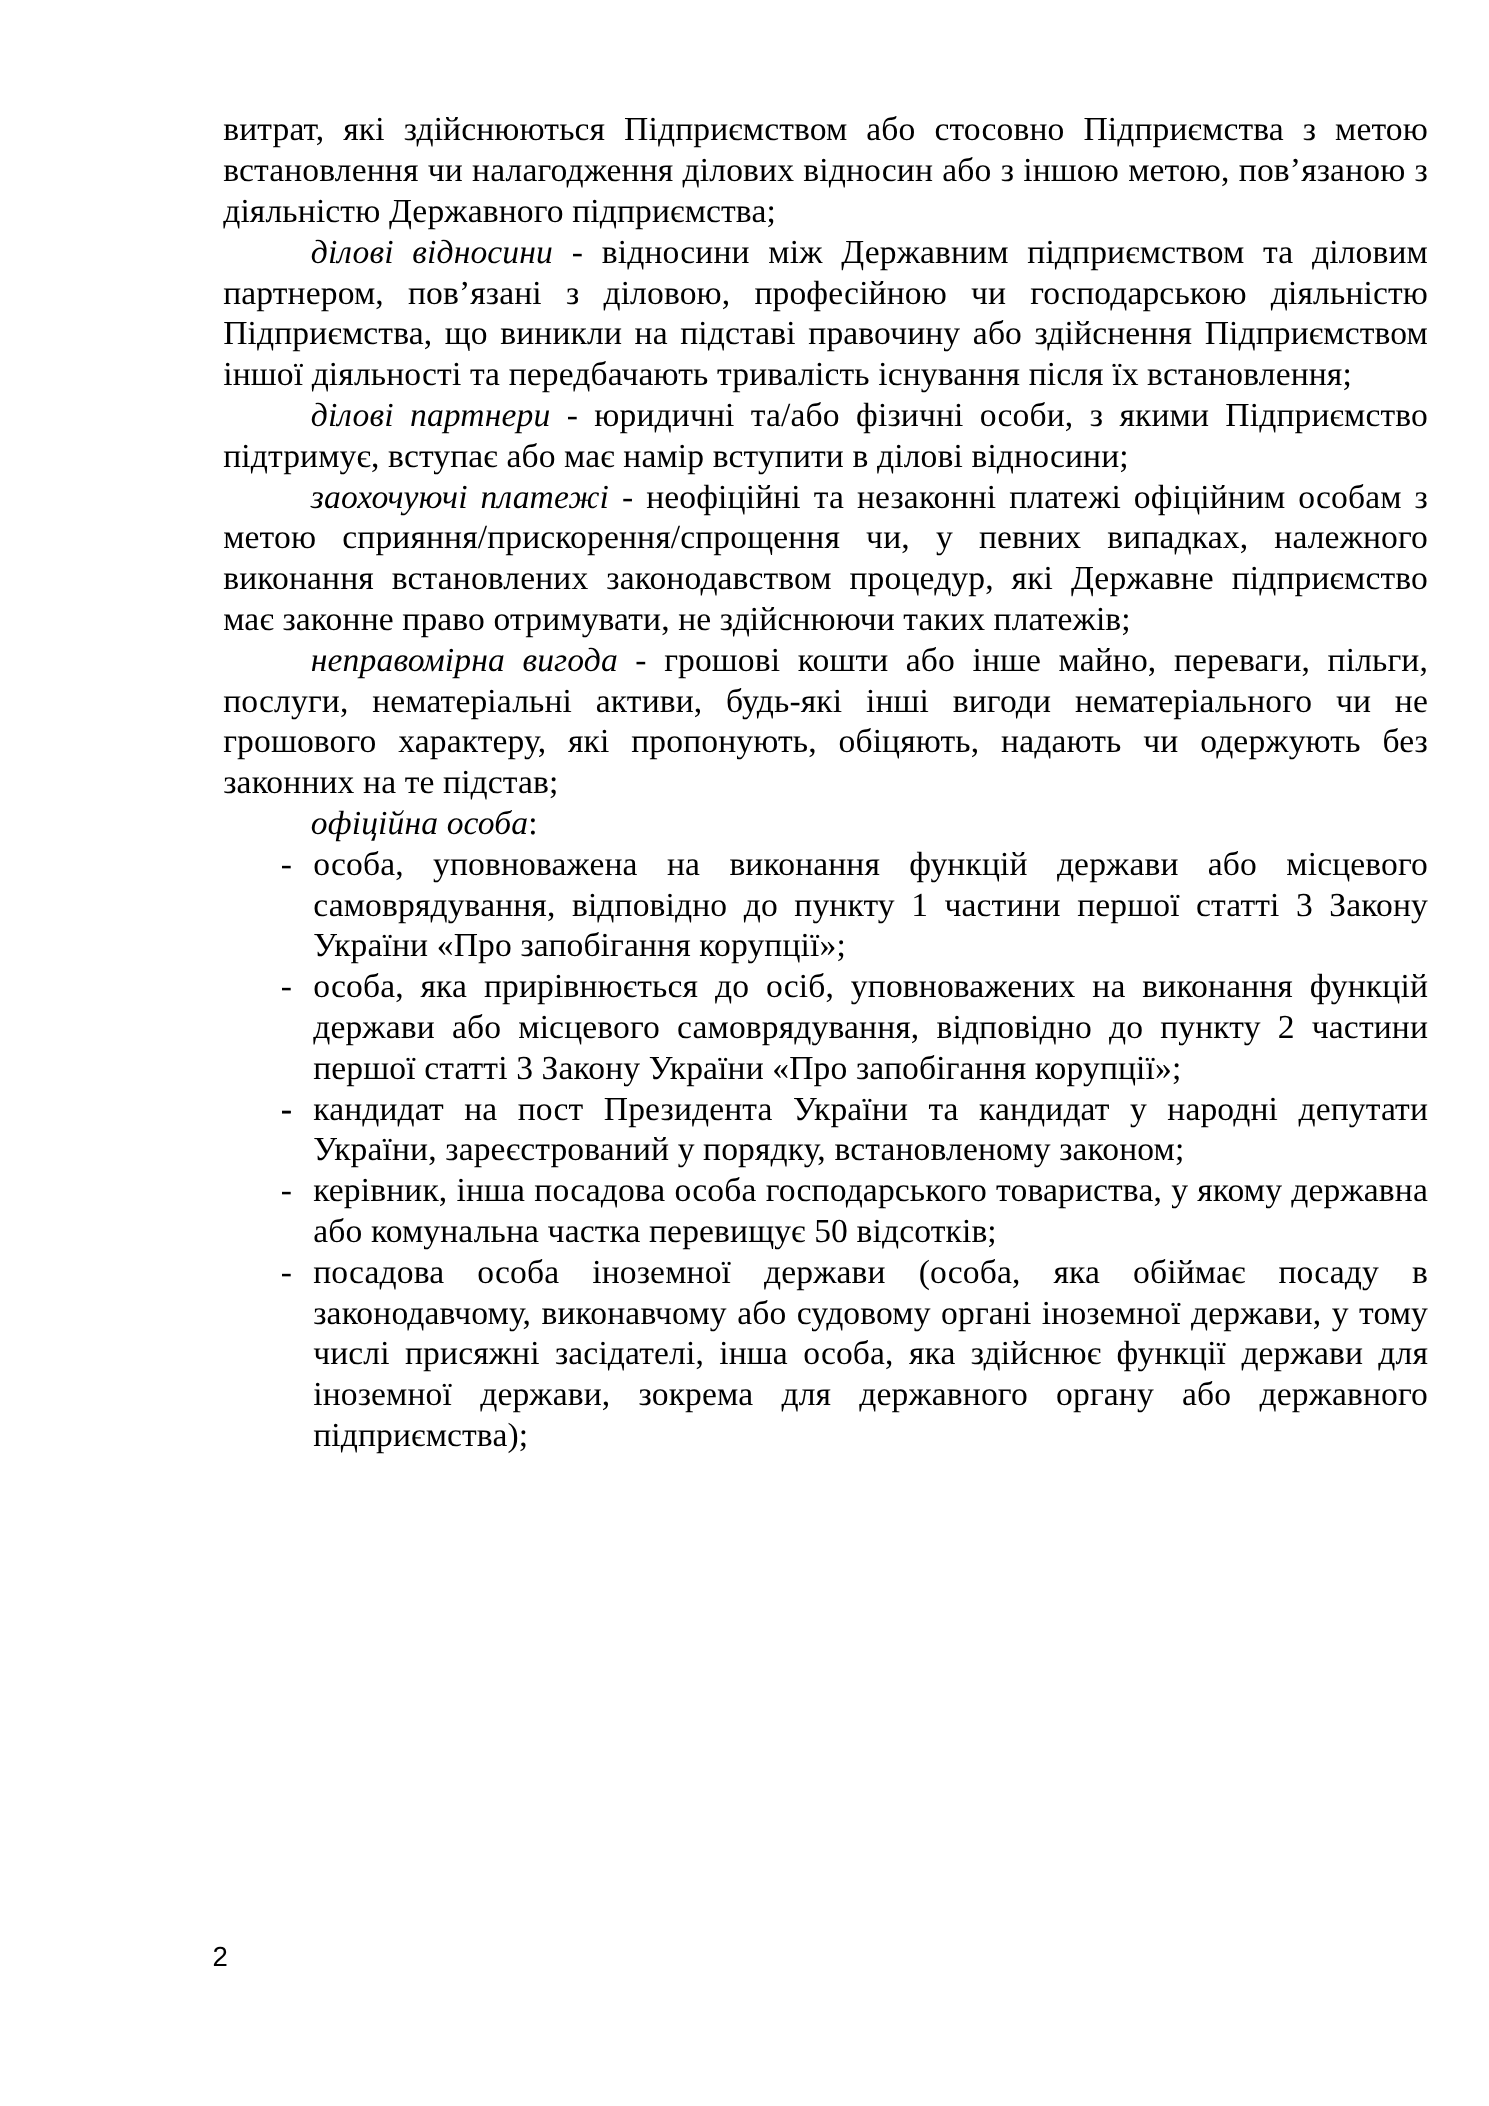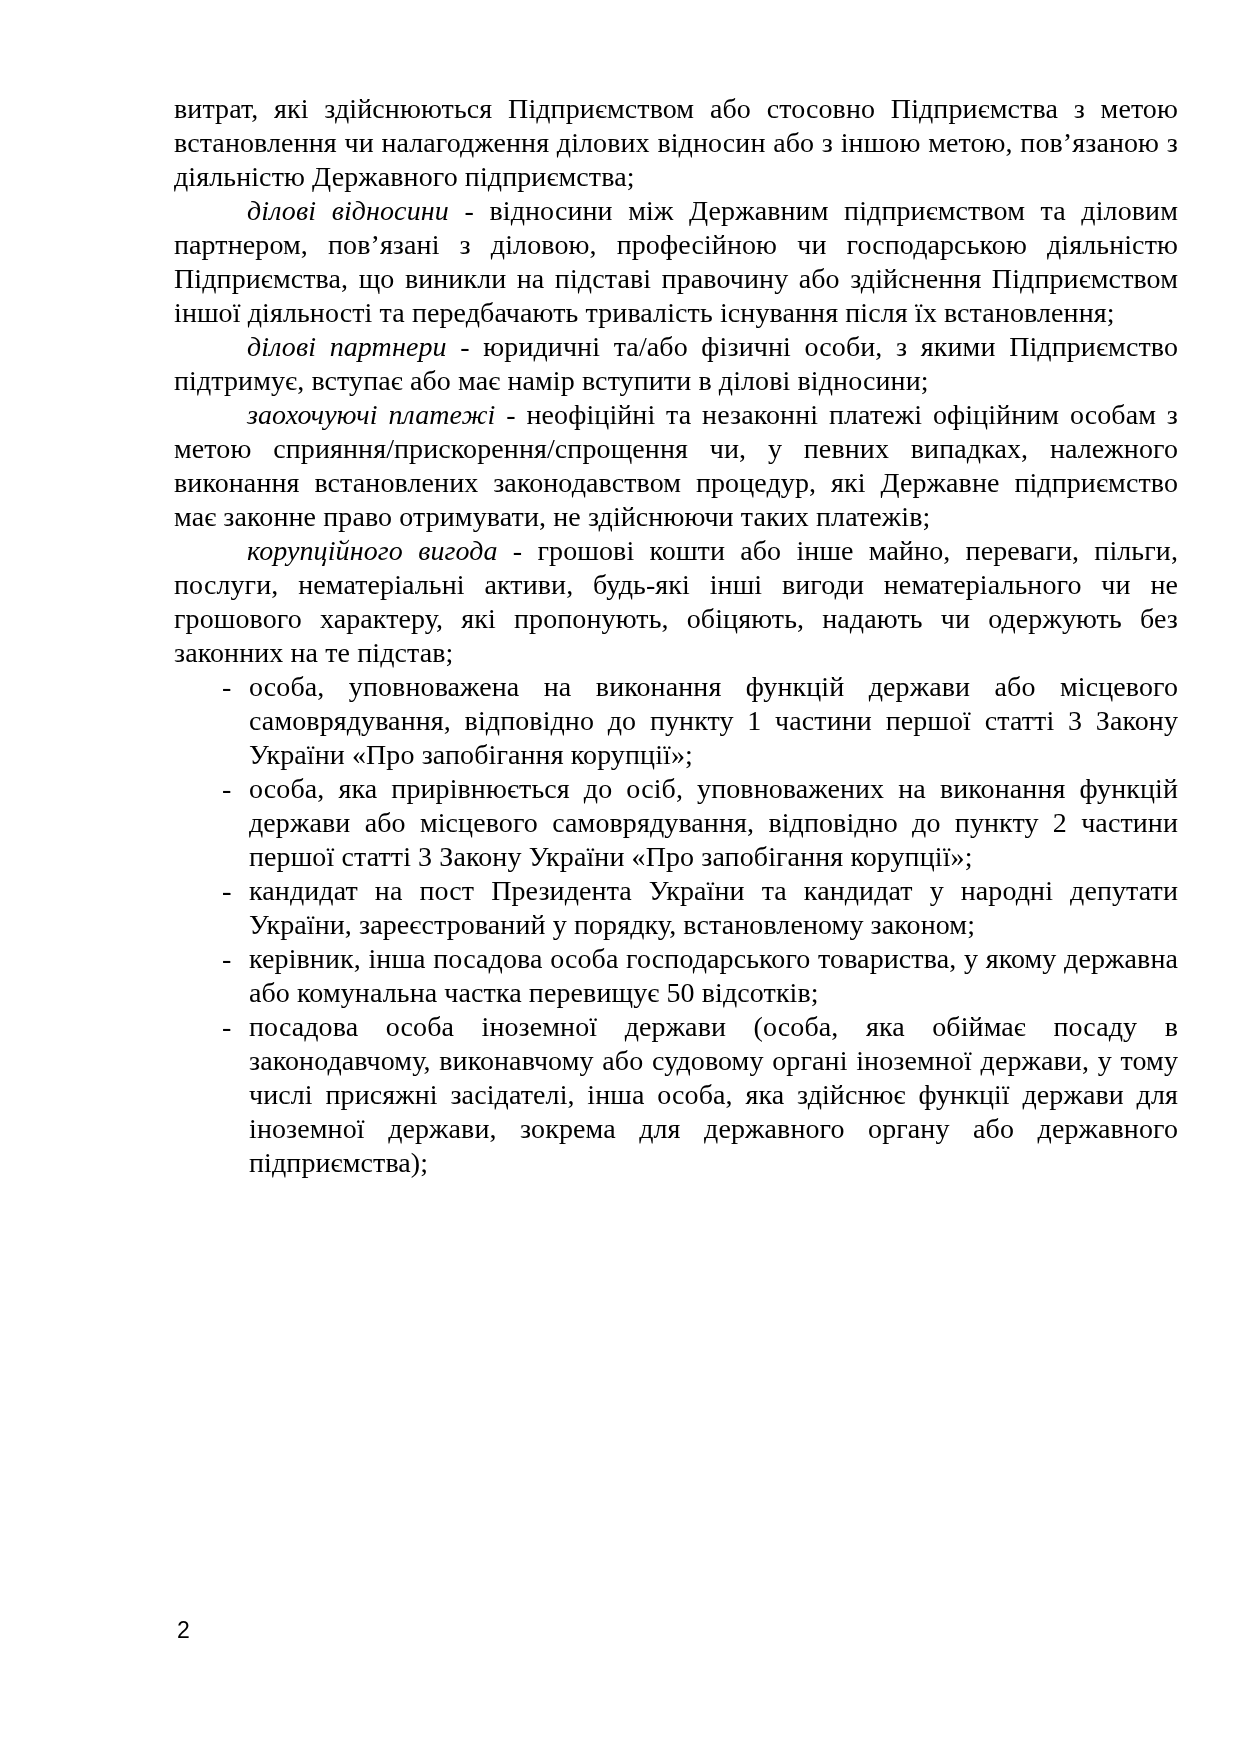--- a/index.html
+++ b/index.html
@@ -10,21 +10,21 @@
   .page {
     position: relative;
     width: 1241px;
     height: 1755px;
     background: #ffffff;
     overflow: hidden;
     color: #000000;
   }
   .content {
     position: absolute;
-    left: 174px;
+    left: 186px;
     top: 92px;
     width: 1004px;
     font-family: "Liberation Serif", "DejaVu Serif", serif;
     font-size: 28px;
     line-height: 34px;
     text-align: justify;
     letter-spacing: 0.1px;
   }
   p.para {
     margin: 0;
@@ -69,24 +69,25 @@
 
     <p class="para no-indent"><span>витрат, які здійснюються Підприємством або стосовно Підприємства з метою встановлення чи налагодження ділових відносин або з іншою метою, пов’язаною з діяльністю Державного підприємства;</span></p>
 
     <p class="para"><span class="term">ділові відносини</span><span> - відносини між Державним підприємством та діловим партнером, пов’язані з діловою, професійною чи господарською діяльністю Підприємства, що виникли на підставі правочину або здійснення Підприємством іншої діяльності та передбачають тривалість існування після їх встановлення;</span></p>
 
     <p class="para"><span class="term">ділові партнери</span><span> - юридичні та/або фізичні особи, з якими Підприємство підтримує, вступає або має намір вступити в ділові відносини;</span></p>
 
     <p class="para"><span class="term">заохочуючі платежі</span><span> - неофіційні та незаконні платежі офіційним особам з метою сприяння/прискорення/спрощення чи, у певних випадках, належного виконання встановлених законодавством процедур, які Державне підприємство має законне право отримувати, не здійснюючи таких платежів;</span></p>
 
 
-    <p class="para"><span class="term">корупційного вигода</span><span> - грошові кошти або інше майно, переваги, пільги, послуги, нематеріальні активи, будь-які інші вигоди нематеріального чи не грошового характеру, які пропонують, обіцяють, надають чи одержують без законних на те підстав;</span></p>
+    <p class="para"><span class="term">неправомірна вигода</span><span> - грошові кошти або інше майно, переваги, пільги, послуги, нематеріальні активи, будь-які інші вигоди нематеріального чи не грошового характеру, які пропонують, обіцяють, надають чи одержують без законних на те підстав;</span></p>
 
 
 
+    <p class="para"><span class="term">офіційна особа</span><span>:</span></p>
 
     <div class="bullet-list">
 
       <div class="bullet-item">
         <span class="dash">-</span>
         <span>особа, уповноважена на виконання функцій держави або місцевого самоврядування, відповідно до пункту 1 частини першої статті 3 Закону України «Про запобігання корупції»;</span>
       </div>
 
       <div class="bullet-item">
         <span class="dash">-</span>

